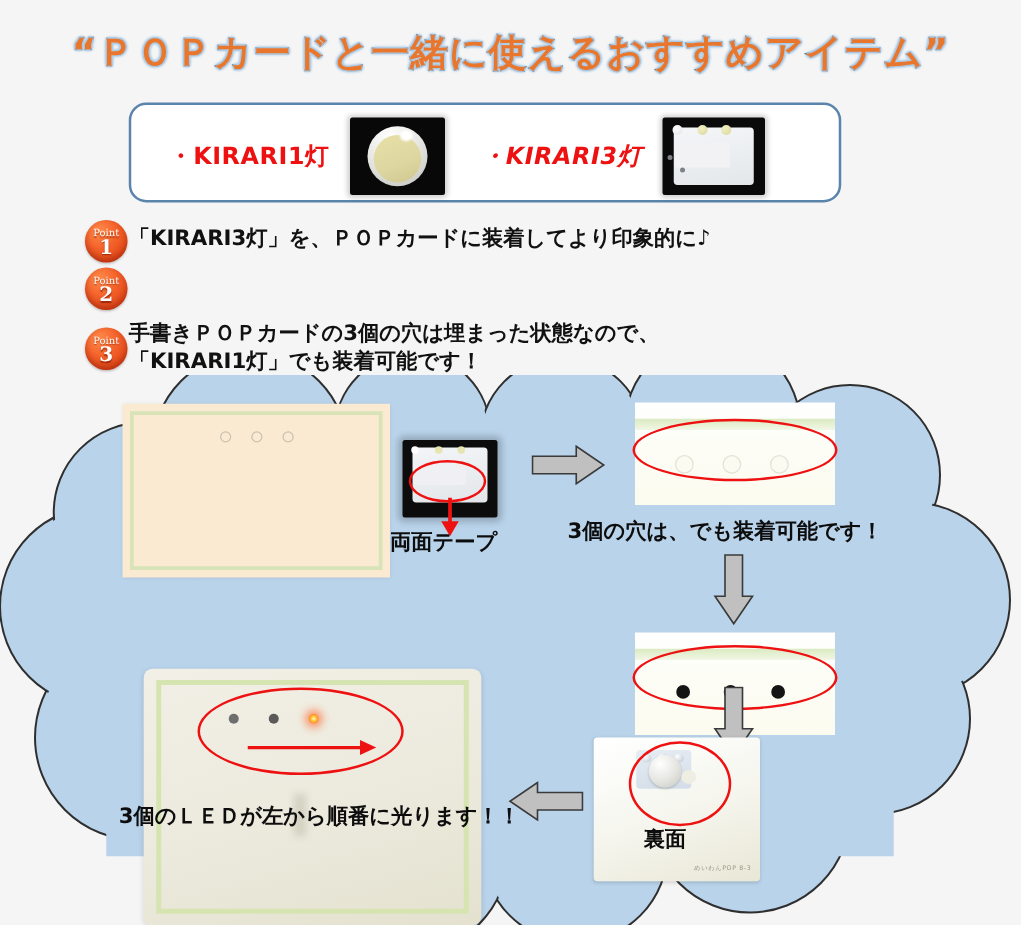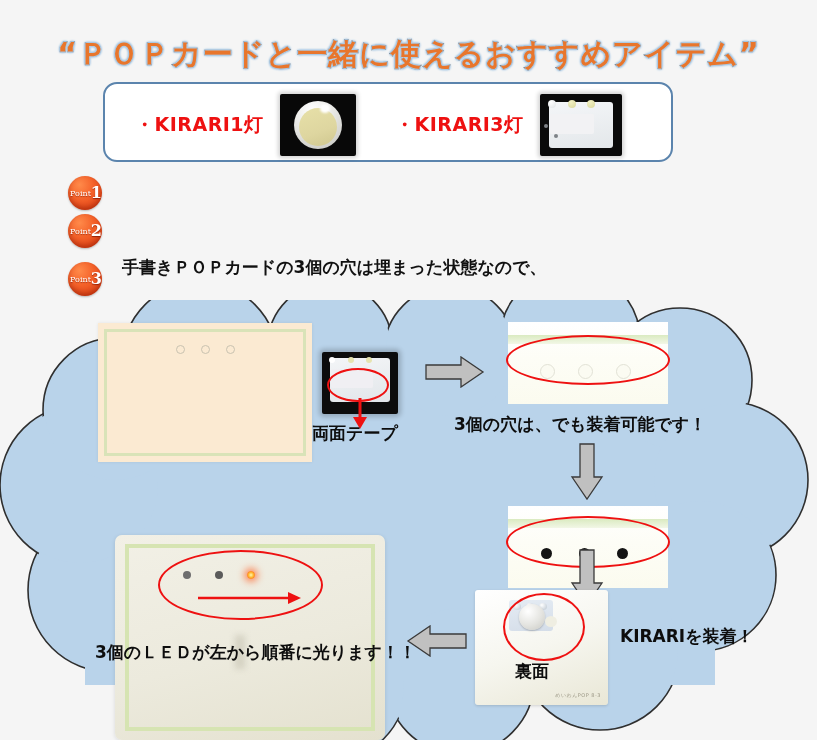--- a/index.html
+++ b/index.html
@@ -29,21 +29,20 @@
     color: #e8762c;
     -webkit-text-stroke: 1.4px #4a4a4a;
     paint-order: stroke fill;
     text-shadow:
        0 0 3px #bcd6ee,
        1px 1px 2px #a8c8e4,
       -1px 1px 2px #a8c8e4,
        1px -1px 2px #a8c8e4,
       -1px -1px 2px #a8c8e4;
     white-space: nowrap;
-    margin-top: 12px;
   }
 
   
   .product-box {
     position: absolute;
     left: 103px;
     top: 82px;
     width: 570px;
     height: 80px;
     border: 2.5px solid #5b84ad;
@@ -51,21 +50,21 @@
     background: #ffffff;
     box-sizing: border-box;
   }
   .product-item {
     position: absolute;
     display: flex;
     align-items: center;
     gap: 16px;
   }
   .product-item.p1 { left: 30px;  top: 10px; }
-  .product-item.p2 { left: 290px; top: 10px; }
+  .product-item.p2 { left: 280px; top: 10px; font-style: italic; }
   .product-label {
     color: #ee1111;
     font-size: 19px;
     font-weight: 700;
     letter-spacing: 0.5px;
     white-space: nowrap;
   }
 
   
   .photo-k1 {
@@ -149,25 +148,25 @@
     margin-bottom: 4px;
   }
   .point-badge {
     flex: 0 0 auto;
     width: 34px; height: 34px;
     border-radius: 50%;
     background: radial-gradient(circle at 34% 26%, #ff8a4a 0%, #f4622a 42%, #d93a10 100%);
     box-shadow: inset 0 -3px 5px rgba(130,20,0,0.45), 0 1px 2px rgba(0,0,0,0.25);
     color: #ffffff;
     display: flex;
-    flex-direction: row;
+    flex-direction: column;
     align-items: center;
-    justify-content: flex-end;
+    justify-content: center;
     line-height: 1;
-    margin-right: 20px;
+    margin-right: 1px;
   }
   .point-badge .pb-word {
     font-size: 8px;
     font-family: "DejaVu Serif", "Liberation Serif", serif;
     margin-top: 2px;
     text-shadow: 0 1px 1px rgba(120,20,0,0.6);
   }
   .point-badge .pb-num {
     font-size: 16px;
     font-weight: 700;
@@ -408,36 +407,40 @@
   </div>
 </div>
 
 <div class="points">
 
   <div class="point-row r1">
     <div class="point-badge">
       <span class="pb-word">Point</span>
       <span class="pb-num">1</span>
     </div>
+    <div class="point-text">
+      <span>「KIRARI3灯」を、ＰＯＰカードに装着してより印象的に♪</span>
+    </div>
   </div>
 
   <div class="point-row r2">
     <div class="point-badge">
       <span class="pb-word">Point</span>
       <span class="pb-num">2</span>
     </div>
   </div>
 
   <div class="point-row r3">
     <div class="point-badge">
       <span class="pb-word">Point</span>
       <span class="pb-num">3</span>
     </div>
     <div class="point-text">
       <span class="l2">手書きＰＯＰカードの3個の穴は埋まった状態なので、</span>
+      <span class="l2">「KIRARI1灯」でも装着可能です！</span>
     </div>
   </div>
 </div>
 
 <div class="cloud-wrap">
 
   <svg class="cloud-svg" width="817" height="440" viewBox="0 0 817 440">
     <g fill="#b9d3ea" stroke="#2f2f2f" stroke-width="1.6">
       <circle cx="200" cy="60" r="78"></circle>
       <circle cx="330" cy="45" r="62"></circle>
@@ -529,21 +532,20 @@
       <span class="module">
         <span class="mled a"></span>
         <span class="mled b"></span>
         <span class="mled c"></span>
       </span>
       <span class="battery"></span>
       <span class="tab"></span>
       <span class="fineprint">めいわんPOP 8-3</span>
     </div>
     <div class="ellipse-red" style="left:503px; top:293px; width:82px; height:68px;"></div>
-    <div class="label-black" style="left:620px; top:325px;">KIRARIを装着！</div>
     <div class="label-black" style="left:515px; top:360px;">裏面</div>
 
     <svg class="gray-arrow" style="left:405px; top:325px;" width="62" height="32">
       <polygon points="61,9 25,9 25,1 3,16 25,31 25,23 61,23" fill="#c0c0c0" stroke="#3a3a3a" stroke-width="1.3"></polygon>
     </svg>
 
     <div class="card-lit">
       <span class="lit-border"></span>
       <span class="led-dot d1"></span>
       <span class="led-dot d2"></span>

